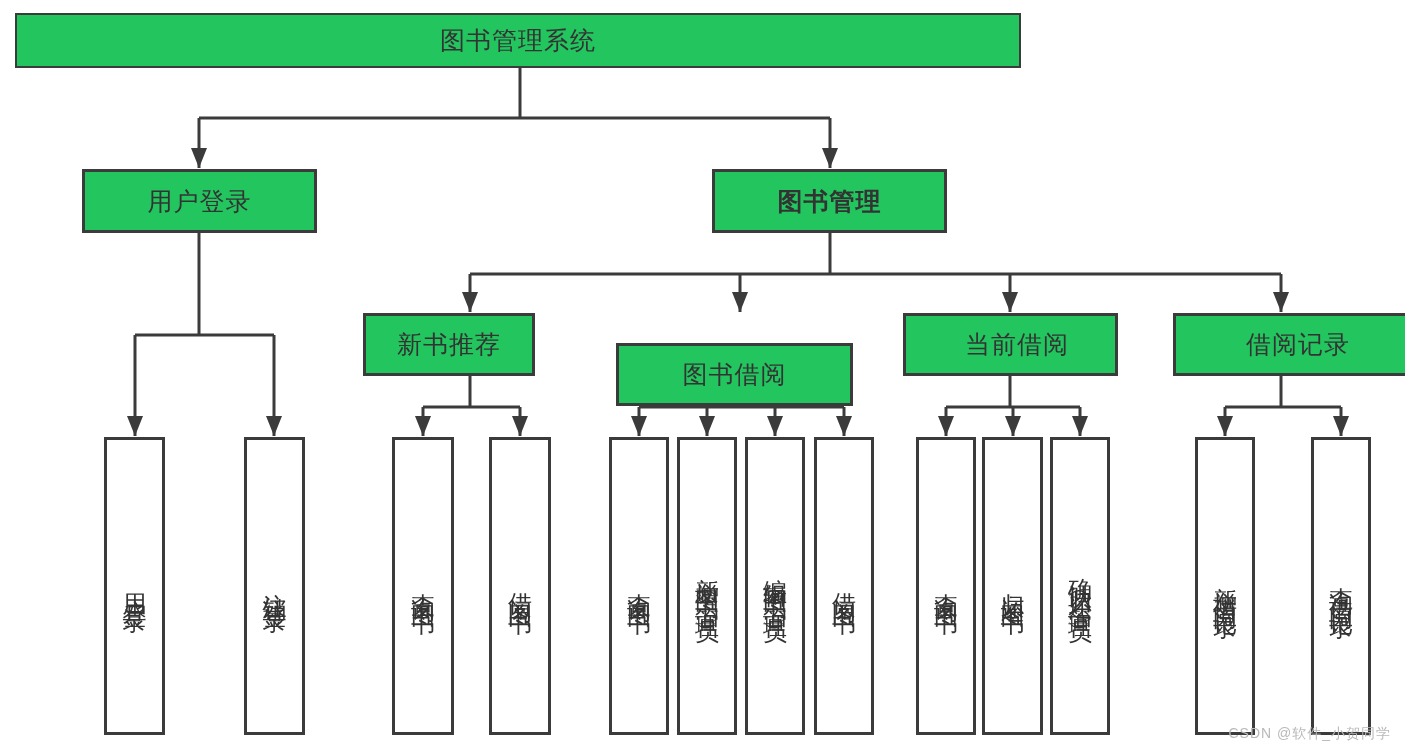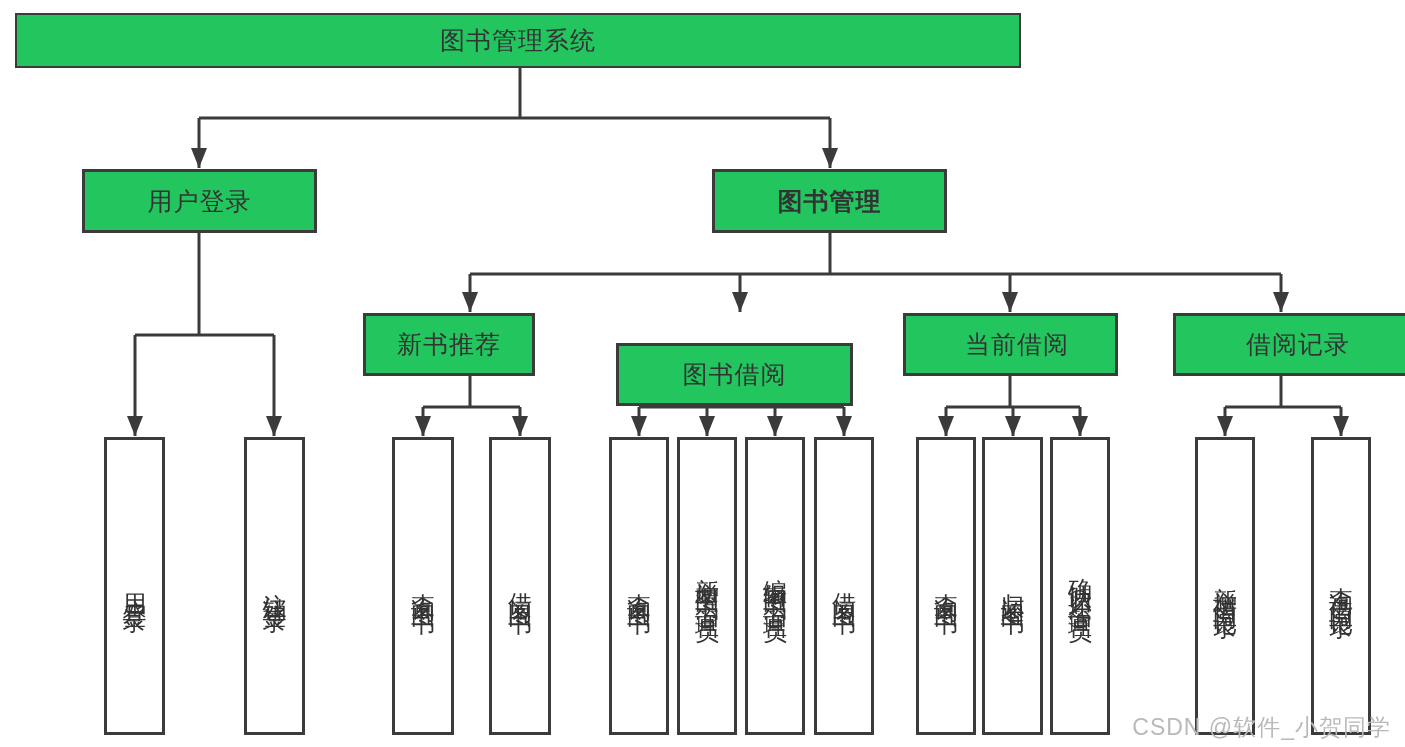--- a/index.html
+++ b/index.html
@@ -45,21 +45,21 @@
     writing-mode: vertical-rl;
     font-size: 24px;
     letter-spacing: 6px;
     line-height: 1;
     color: #333333;
   }
   .watermark {
     position: absolute;
     right: 14px;
     bottom: 4px;
-    font-size: 23px;
+    font-size: 14px;
     color: #b9b9b9;
     letter-spacing: 1px;
     z-index: 5;
   }
 </style>
 </head>
 <body>
 
 <div class="canvas">
 

